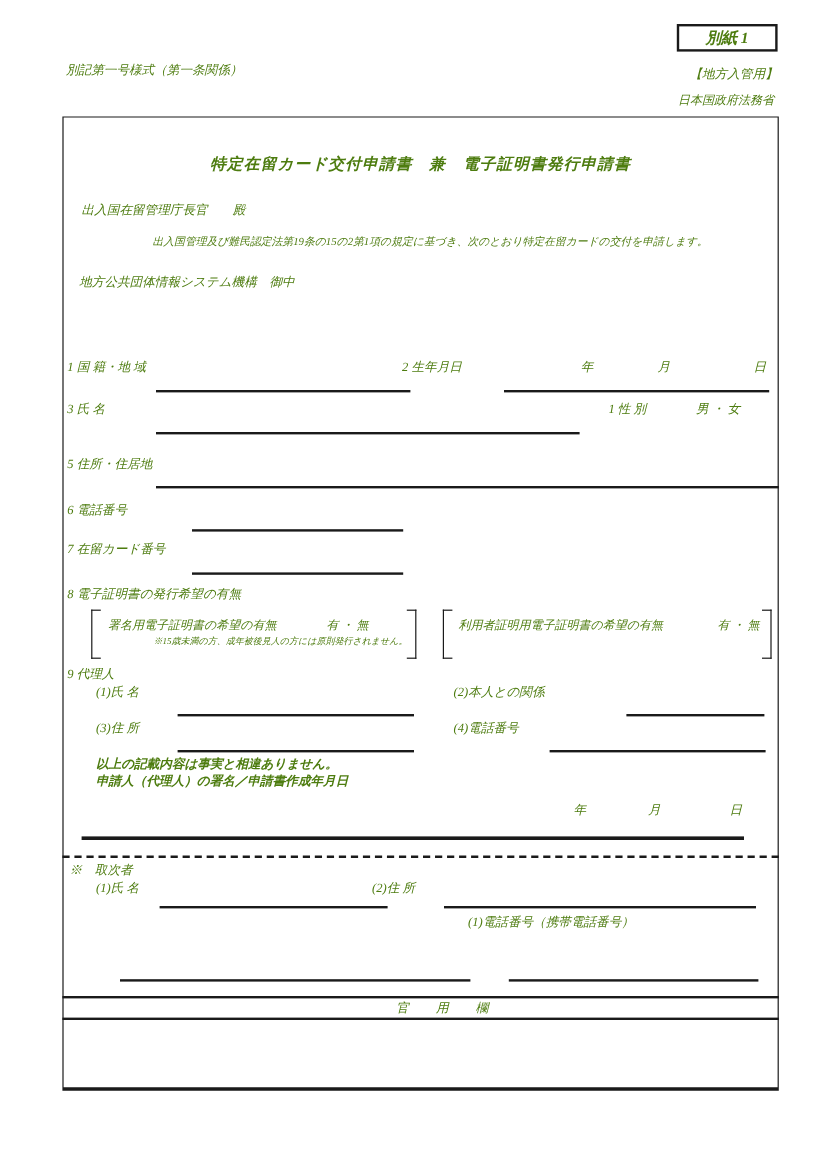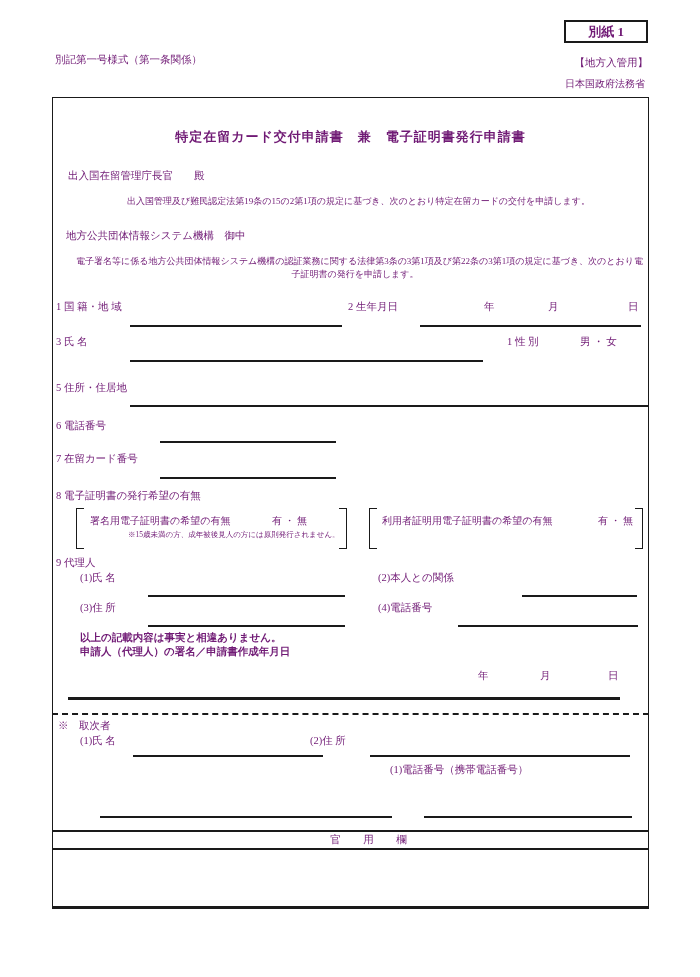--- a/index.html
+++ b/index.html
@@ -1,19 +1,20 @@
 <!DOCTYPE html>
 <html><head>
 <meta charset="utf-8">
 <style>
   html,body{margin:0;padding:0;background:#ffffff;}
   .page{
     position:relative;width:700px;height:977px;background:#ffffff;
-    font-family:"Liberation Serif","DejaVu Serif",serif;color:#701a75;
+    font-family:"Liberation Serif","DejaVu Serif",serif;color:#4d7c0f;
     overflow:hidden;
+    font-style:italic;
   }
   .abs{position:absolute;white-space:nowrap;}
   .lbl{font-size:10.5px;line-height:13px;}
   .tiny{font-size:7.5px;line-height:10px;}
   .line{position:absolute;background:#1a1a1a;height:1.5px;}
   .thick{height:3px;}
   .mainbox{
     position:absolute;left:52px;top:97px;width:597px;height:812px;
     border:1.6px solid #1a1a1a;border-bottom-width:3px;box-sizing:border-box;
   }
@@ -51,24 +52,23 @@
   <div class="abs lbl" style="right:52px;top:56px;">【地方入管用】</div>
   <div class="abs" style="right:55px;top:77px;font-size:10px;">日本国政府法務省</div>
 
   <div class="mainbox"></div>
 
   <div class="title">特定在留カード交付申請書　兼　電子証明書発行申請書</div>
 
   <div class="abs lbl" style="left:68px;top:169px;">出入国在留管理庁長官　　殿</div>
   <div class="para" style="left:66px;top:195px;width:576px;">出入国管理及び難民認定法第19条の15の2第1項の規定に基づき、次のとおり特定在留カードの交付を申請します。</div>
   <div class="abs lbl" style="left:66px;top:229px;">地方公共団体情報システム機構　御中</div>
-  <div class="para" style="left:66px;top:255px;width:578px;">電子署名等に係る地方公共団体情報システム機構の認証業務に関する法律第3条の3第1項及び第22条の3第1項の規定に基づき、次のとおり電子証明書の発行を申請します。</div>
 
   <div class="abs lbl" style="left:56px;top:300px;">1 国 籍・地 域</div>
-  <div class="abs lbl" style="left:348px;top:300px;">2 生年月日</div>
+  <div class="abs lbl" style="left:335px;top:300px;">2 生年月日</div>
   <div class="abs lbl" style="left:484px;top:300px;">年</div>
   <div class="abs lbl" style="left:548px;top:300px;">月</div>
   <div class="abs lbl" style="left:628px;top:300px;">日</div>
   <div class="line" style="left:130px;top:325px;width:212px;"></div>
   <div class="line" style="left:420px;top:325px;width:221px;"></div>
 
   <div class="abs lbl" style="left:56px;top:335px;">3 氏 名</div>
   <div class="abs lbl" style="left:507px;top:335px;">1 性 別</div>
   <div class="abs lbl" style="left:580px;top:335px;">男 ・ 女</div>
   <div class="line" style="left:130px;top:360px;width:353px;"></div>

